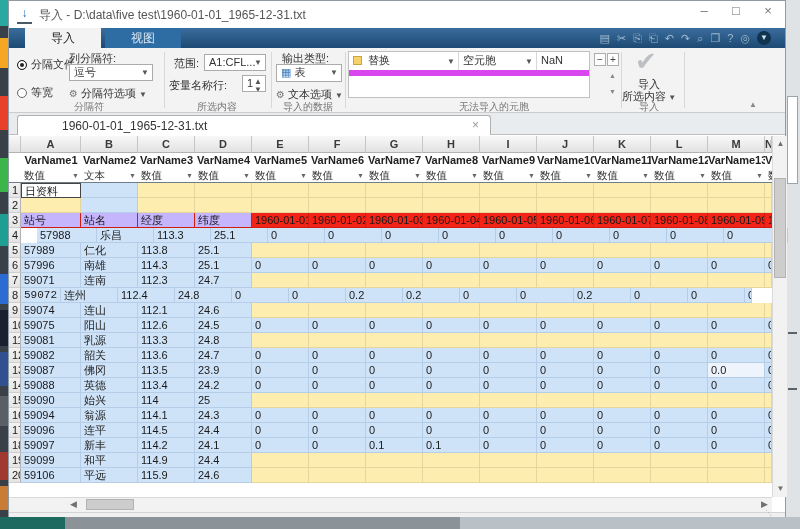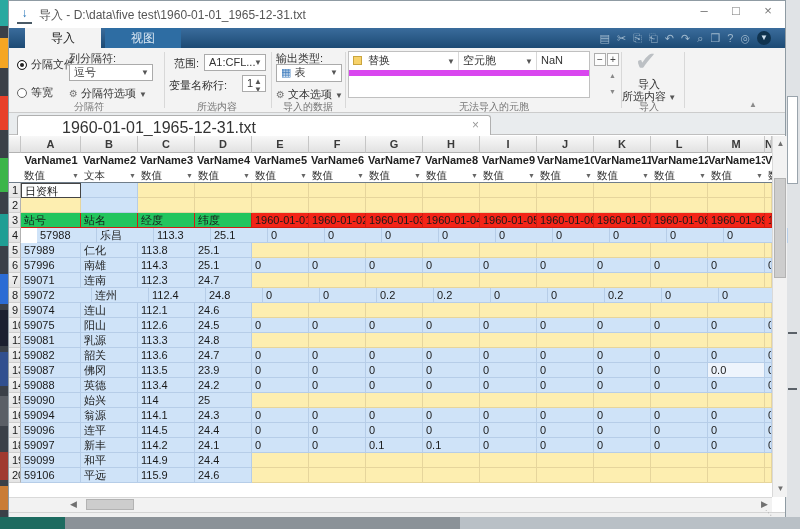--- a/index.html
+++ b/index.html
@@ -57,40 +57,40 @@
     padding-left:4px;white-space:nowrap;overflow:hidden;}
   .ysq{display:inline-block;width:9px;height:9px;background:#f7d26a;border:1px solid #caa53e;
     vertical-align:-1px;margin-right:3px;box-sizing:border-box;}
   .collapse{position:absolute;right:28px;top:52px;color:#8a8a8a;font-size:8px;}
   .tinyarr{position:absolute;left:600px;color:#888;font-size:7px;}
   
   .doctabs{position:absolute;left:0;top:112px;width:100%;height:22px;background:#e9ecee;
     border-bottom:1px solid #bfbfbf;box-sizing:border-box;}
   .doctab{position:absolute;left:8px;top:2px;width:474px;height:20px;background:#fff;
     border:1px solid #b0b0b0;border-bottom:none;border-radius:3px 3px 0 0;box-sizing:border-box;}
-  .doctab .lbl{position:absolute;left:44px;top:3px;font-size:16px;color:#333;}
+  .doctab .lbl{position:absolute;left:44px;top:3px;font-size:12px;color:#333;}
   .doctab .x{position:absolute;left:454px;top:2px;font-size:12px;color:#999;}
   
   .grid{position:absolute;left:0;top:135px;width:763px;}
   .grow{display:flex;}
   .gc{box-sizing:border-box;overflow:hidden;white-space:nowrap;flex:none;}
   .hrow .gc{height:17px;line-height:16px;font-size:11px;font-weight:bold;color:#3a3a3a;text-align:center;
     background:linear-gradient(#f8f8f8,#e2e2e2);border-right:1px solid #c6c6c6;border-bottom:1px solid #b2b2b2;}
   .untitled{height:14px;line-height:13px;background:#f0f0f0;border-bottom:1px solid #dcdcdc;
     font-size:11px;font-weight:bold;color:#222;text-align:center;box-sizing:border-box;}
   .vrow .gc{height:15px;line-height:14px;font-size:11px;font-weight:bold;color:#222;background:#fff;text-align:center;}
   .trow .gc{position:relative;height:15px;line-height:14px;font-size:10.5px;color:#333;background:#fff;
     padding-left:3px;border-bottom:1px solid #6f7d8a;}
   .trow .gc .ta{position:absolute;right:2px;top:1px;font-size:7px;color:#666;}
   .drow .gc{height:15px;line-height:14px;font-size:11px;color:#1a1a1a;padding-left:3px;}
   .rn{background:linear-gradient(#f2f2f2,#e4e4e4);border-right:1px solid #b2b2b2;border-bottom:1px solid #cfcfcf;
     font-size:10px;color:#333;text-align:right;padding-right:2px;padding-left:0;}
   .s-blue{background:#cfe3f8;border-right:1px solid #b6cde8;border-bottom:1px solid #b6cde8;}
   .s-yel{background:#fdeeb0;border-right:1px solid #e6d59c;border-bottom:1px solid #e6d59c;}
-  .s-redk{background:#22c55e;border-right:1px solid #cf1d12;border-bottom:1px solid #cf1d12;color:#200505;}
+  .s-redk{background:#c4b5fd;border-right:1px solid #cf1d12;border-bottom:1px solid #cf1d12;color:#200505;}
   .s-redw{background:#f32417;border-right:1px solid #cf1d12;border-bottom:1px solid #cf1d12;color:#ffffff;}
   .s-wsel{background:#ffffff;border:1px solid #444;color:#111;}
   .s-sel{background:#eef4fc;border-right:1px solid #b6cde8;border-bottom:1px solid #b6cde8;color:#111;}
   
   .vscroll{position:absolute;left:763px;top:135px;width:15px;height:361px;background:#f2f2f2;
     border-left:1px solid #d9d9d9;box-sizing:border-box;}
   .vscroll .up,.vscroll .dn{position:absolute;left:0;width:15px;height:16px;color:#707070;font-size:8px;
     text-align:center;line-height:16px;}
   .vscroll .up{top:0;} .vscroll .dn{bottom:0;}
   .vthumb{position:absolute;left:1px;top:42px;width:12px;height:100px;background:#cdcdcd;
@@ -197,21 +197,21 @@
       </div>
       <div class="flat" style="left:160px;top:30px">变量名称行:</div>
       <div class="combo" style="left:233px;top:27px;width:24px;height:17px">
         <span>1</span>
         <span class="arr" style="top:-2px">▲</span>
         <span class="arr" style="top:6px">▼</span>
       </div>
       <div class="glabel" style="left:168px;width:80px">所选内容</div>
       <div class="gsep" style="left:262px"></div>
 
-      <div class="flat" style="left:267px;top:3px">输出类型:</div>
+      <div class="flat" style="left:273px;top:3px">输出类型:</div>
       <div class="combo" style="left:267px;top:16px;width:66px;height:18px">
         <span style="color:#3f7dbe">▦ </span>
         <span>表</span>
         <span class="arr">▼</span>
       </div>
       <div class="flat" style="left:267px;top:39px">
         <span class="gear">⚙</span>
         <span>文本选项</span>
         <span class="arr"> ▼</span>
       </div>
@@ -426,21 +426,21 @@
           <div class="gc s-yel" style="width: 57px;"></div>
           <div class="gc s-yel" style="width: 57px;"></div>
           <div class="gc s-yel" style="width: 57px;"></div>
           <div class="gc s-yel" style="width: 57px;"></div>
           <div class="gc s-yel" style="width: 57px;"></div>
           <div class="gc s-yel" style="width: 57px;"></div>
           <div class="gc s-yel" style="width: 7px;"></div>
         </div>
         <div class="grow drow">
           <div class="gc rn" style="width: 12px;">8</div>
-          <div class="gc s-blue" style="width: 71px;">59072</div>
+          <div class="gc s-blue" style="width: 40px; font-family: Liberation Mono, monospace;">59072</div>
           <div class="gc s-blue" style="width: 57px;">连州</div>
           <div class="gc s-blue" style="width: 57px;">112.4</div>
           <div class="gc s-blue" style="width: 57px;">24.8</div>
           <div class="gc s-blue" style="width: 57px;">0</div>
           <div class="gc s-blue" style="width: 57px;">0</div>
           <div class="gc s-blue" style="width: 57px;">0.2</div>
           <div class="gc s-blue" style="width: 57px;">0.2</div>
           <div class="gc s-blue" style="width: 57px;">0</div>
           <div class="gc s-blue" style="width: 57px;">0</div>
           <div class="gc s-blue" style="width: 57px;">0.2</div>

